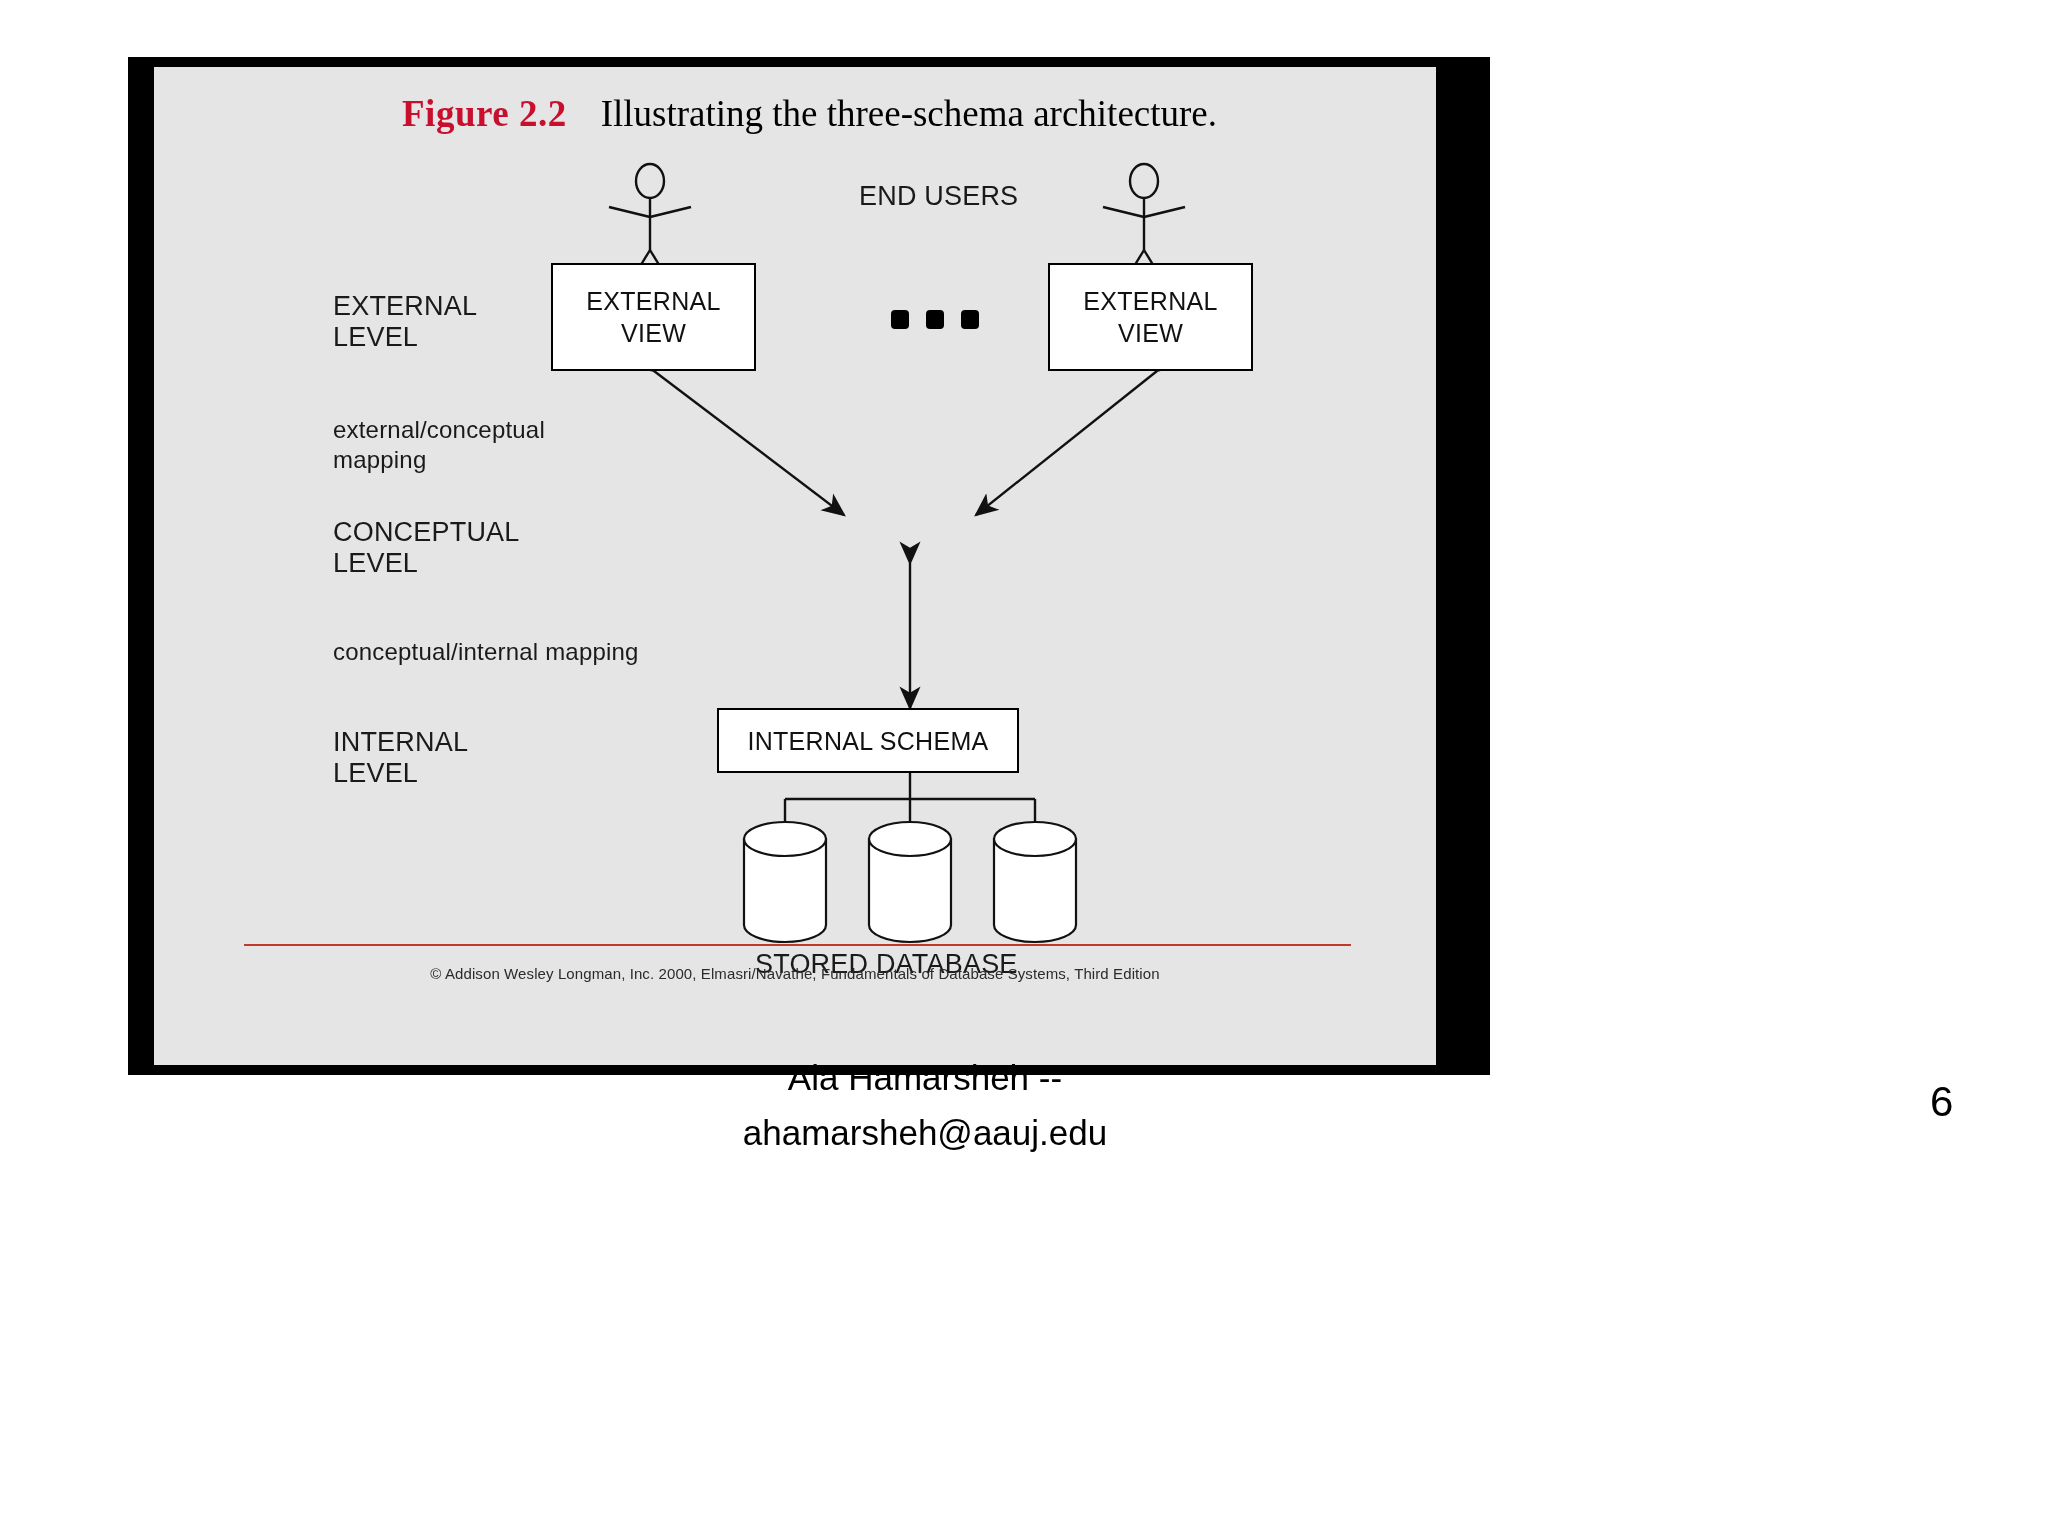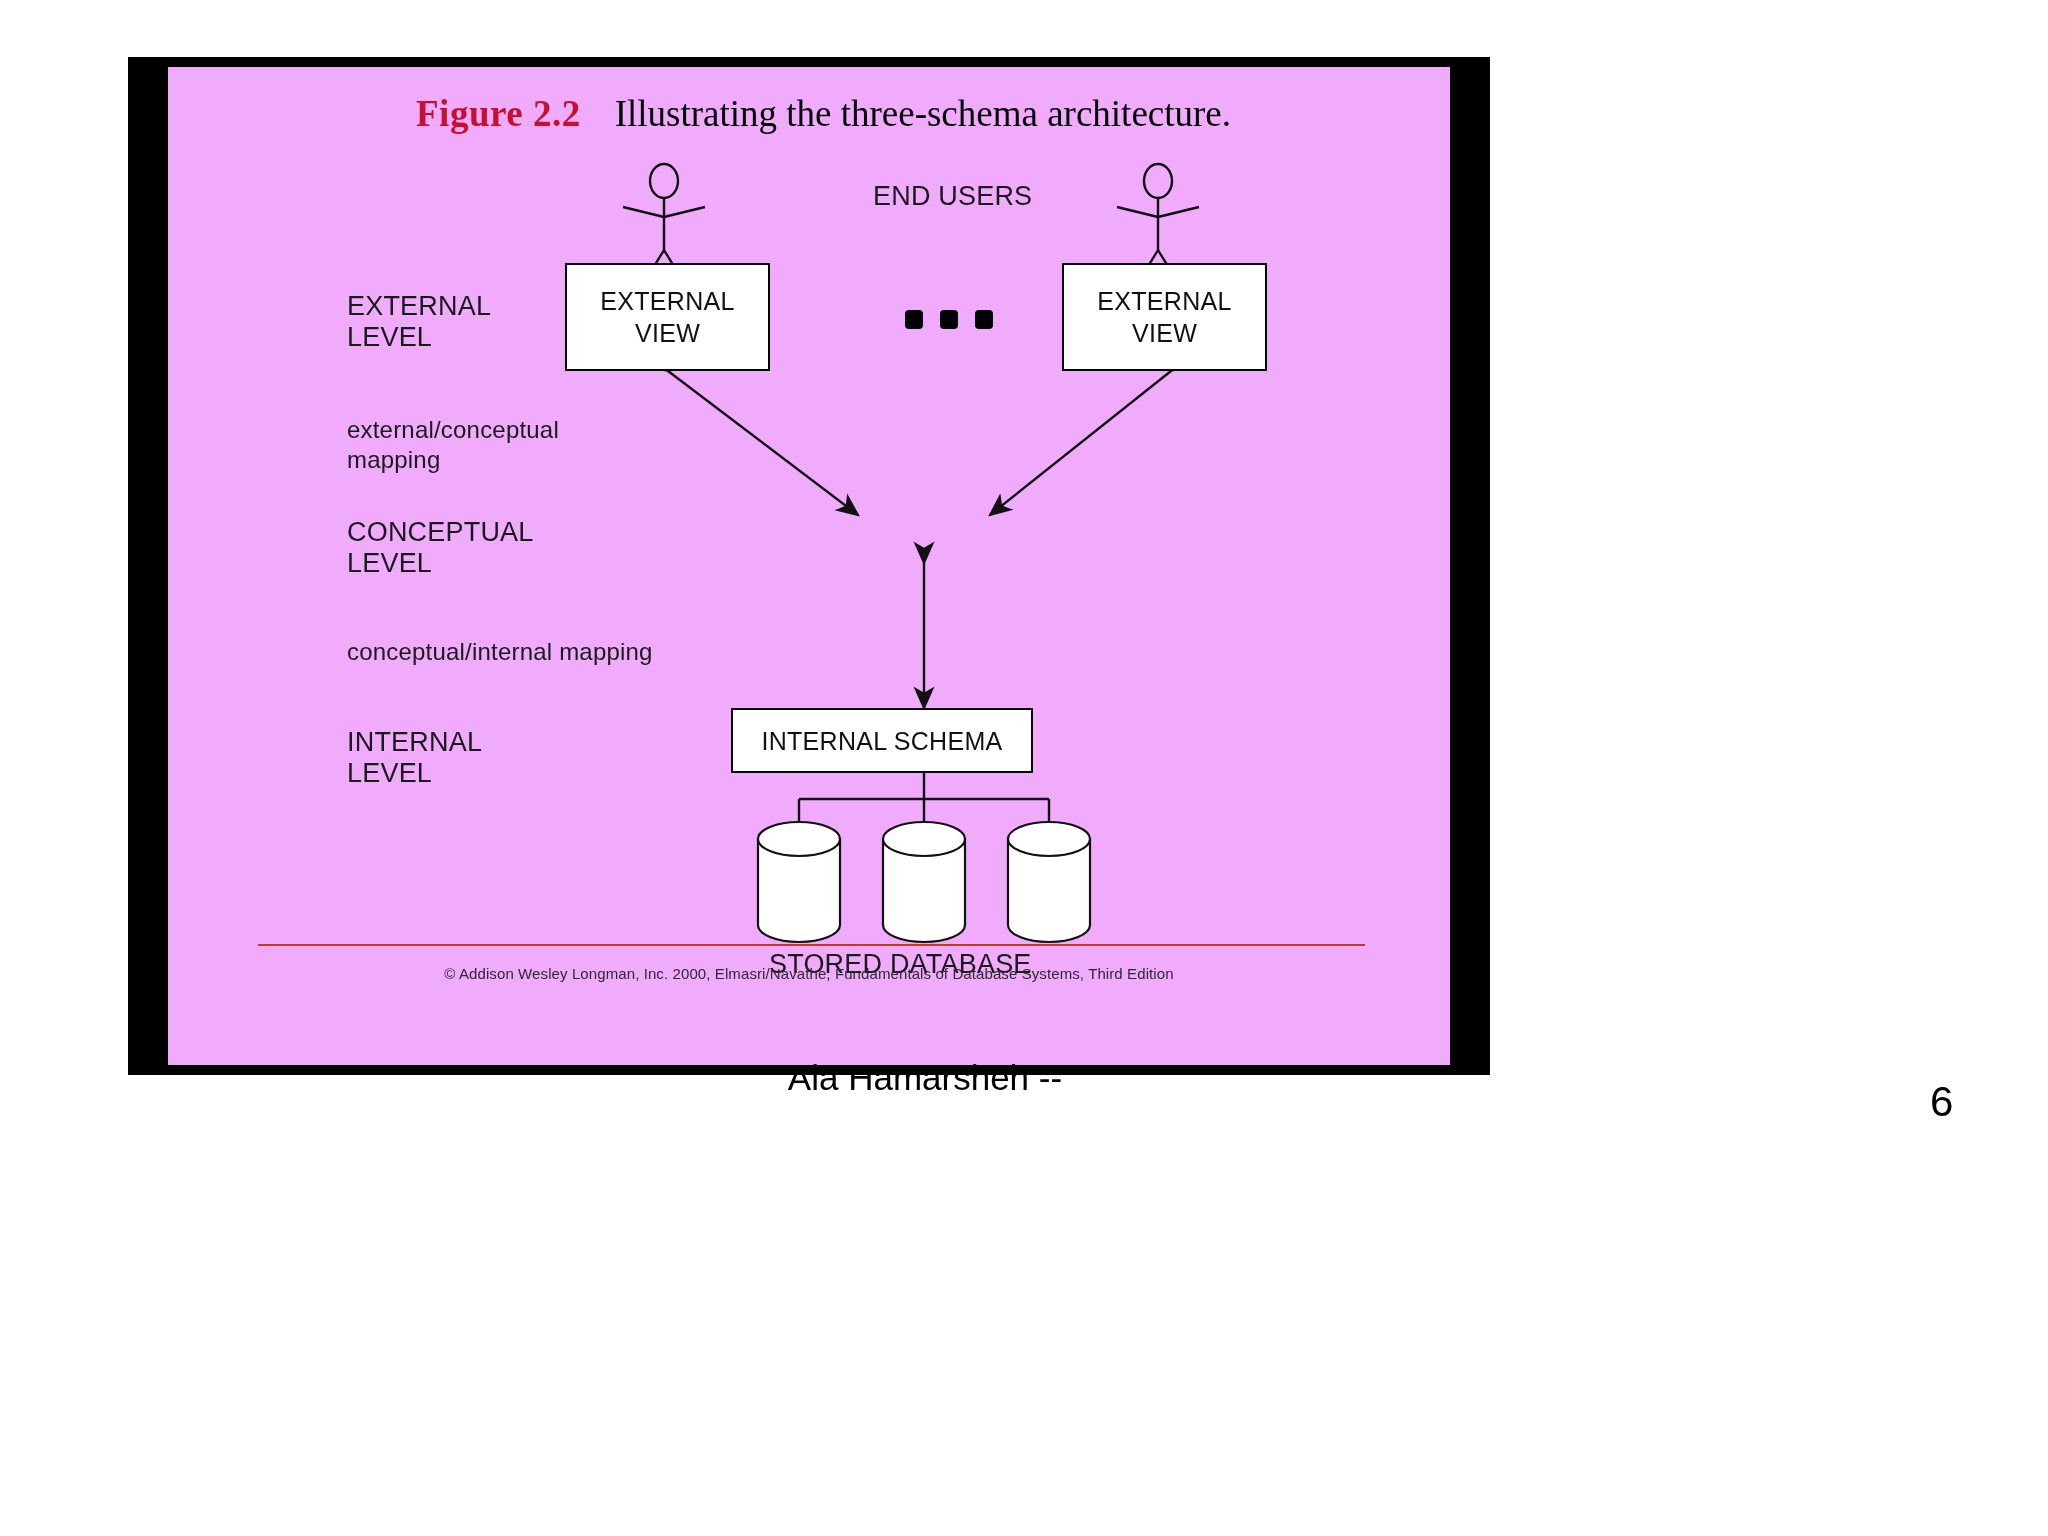--- a/index.html
+++ b/index.html
@@ -21,25 +21,25 @@
     position: absolute;
     left: 128px;
     top: 57px;
     width: 1362px;
     height: 1018px;
     background: #000000;
     box-sizing: border-box;
   }
   #slide-inner {
     position: absolute;
-    left: 40px;
+    left: 26px;
     top: 10px;
     width: 1282px;
     height: 998px;
-    background: #f0abfc;
+    background: #e5e5e5;
     overflow: hidden;
   }
 
   
   #figure-caption {
     position: absolute;
     left: 248px;
     top: 25px;
     white-space: nowrap;
     font-family: "Liberation Serif", serif;
@@ -256,17 +256,18 @@
       <div class="dlabel" style="left:601px; top:882px;">STORED DATABASE</div>
 
       <div id="footer-rule"></div>
       <div id="copyright">© Addison Wesley Longman, Inc. 2000, Elmasri/Navathe, Fundamentals of Database Systems, Third Edition</div>
 
     </div>
   </div>
 
   <div id="author-block">
     <div>Ala Hamarsheh --</div>
+    <div>ahamarsheh@aauj.edu</div>
   </div>
 
   <div id="page-number">6</div>
 
 </div>
 
 </body></html>

